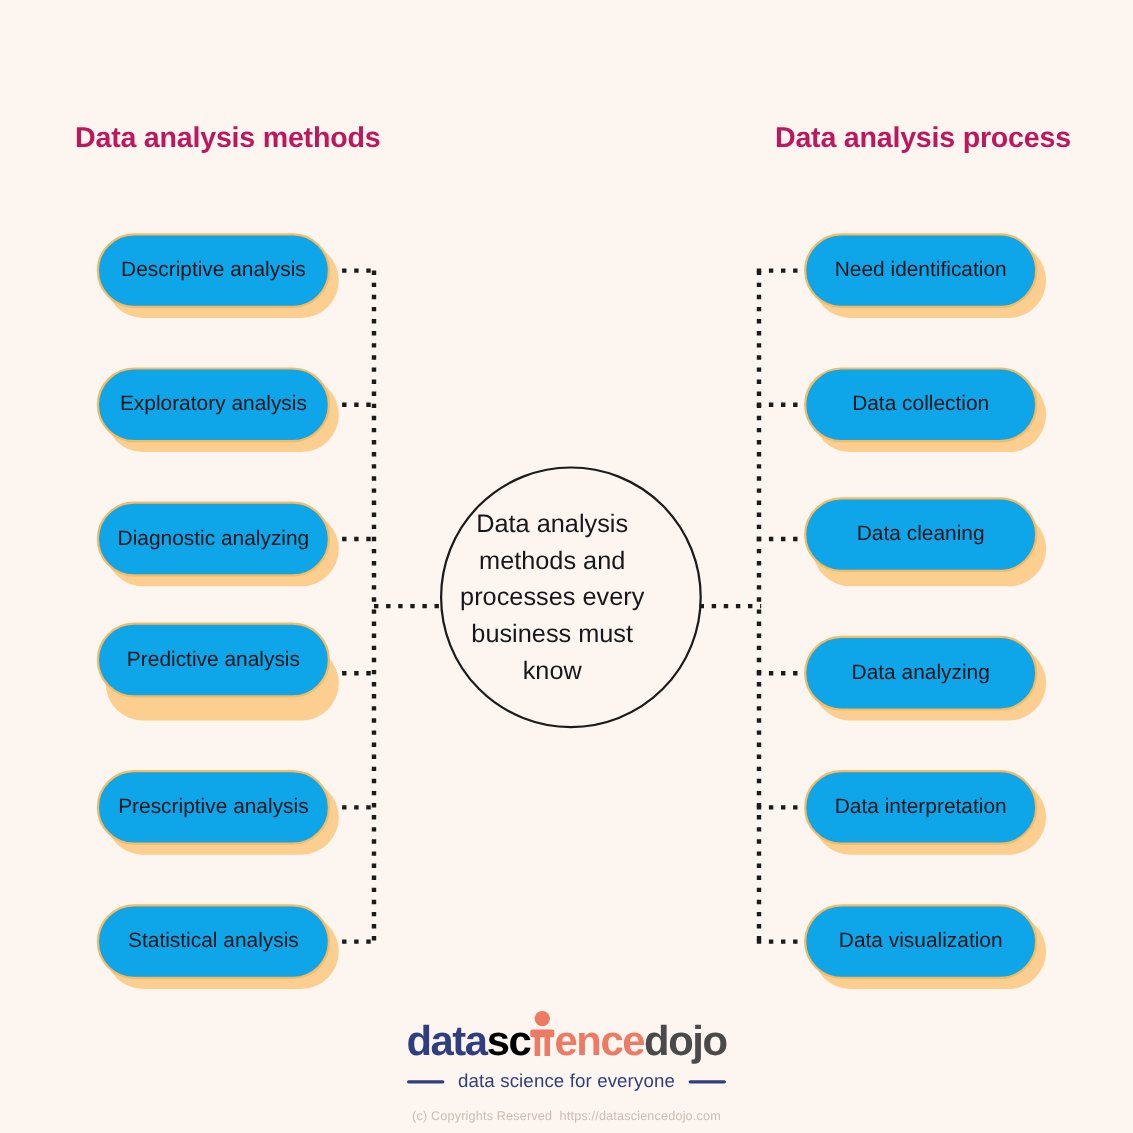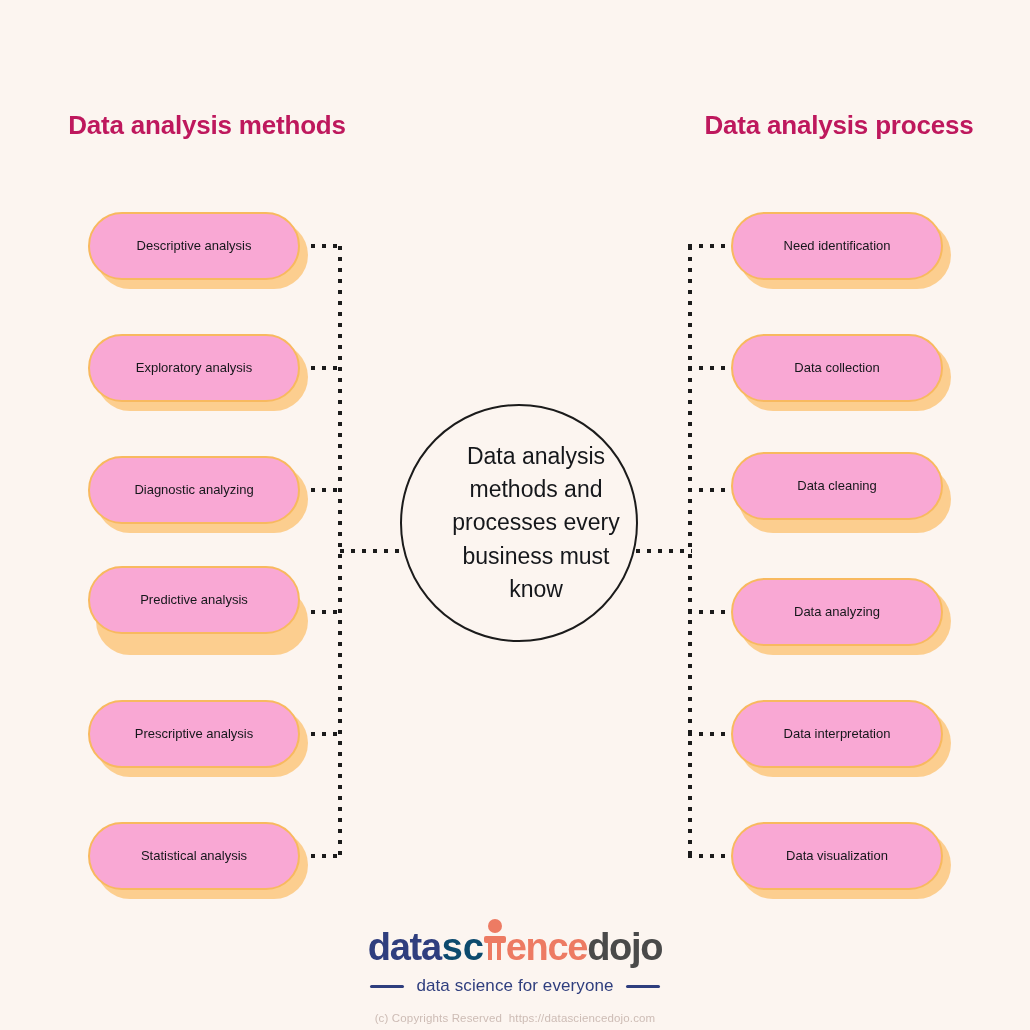--- a/index.html
+++ b/index.html
@@ -35,26 +35,26 @@
   #title-right { left: 679px; top: 110px; }
 
   
   .pill {
     position: absolute;
     width: 212px;
     height: 68px;
     box-sizing: border-box;
     border: 2.5px solid #f8b95f;
     border-radius: 34px;
-    background: #f9a8d4;
+    background: #0ea5e9;
     display: flex;
     align-items: center;
     justify-content: center;
     text-align: center;
-    font-size: 13px;
+    font-size: 19px;
     line-height: 1.28;
     color: #15171b;
     z-index: 3;
   }
   .pill-shadow {
     position: absolute;
     width: 212px;
     height: 68px;
     border-radius: 34px;
     background: #fcce8f;
@@ -66,30 +66,30 @@
   .col-left  .pill-shadow { margin-left: 8px; }
   .col-right .pill,
   .col-right .pill-shadow { left: 731px; }
   .col-right .pill-shadow { margin-left: 8px; }
   .pill-shadow { margin-top: 9px; }
 
   
   #center-circle {
     position: absolute;
     left: 400px;
-    top: 404px;
+    top: 424px;
     width: 238px;
     height: 238px;
     box-sizing: border-box;
     border: 2px solid #1b1b1b;
     border-radius: 50%;
     background: transparent;
     display: flex;
     align-items: center;
-    justify-content: flex-end;
+    justify-content: flex-start;
     z-index: 4;
   }
   #center-circle .circle-text {
     width: 200px;
     text-align: center;
     font-size: 23px;
     line-height: 1.44;
     color: #15171b;
   }
 
@@ -115,21 +115,21 @@
   .logo-wordmark {
     font-size: 38px;
     font-weight: bold;
     letter-spacing: -1.3px;
     line-height: 1;
     white-space: nowrap;
     position: relative;
     display: inline-block;
   }
   .lw-data { color: #2f3e7e; margin-top: 36px; }
-  .lw-sc   { color: #0c4a6e; font-family: Liberation Mono, monospace; }
+  .lw-sc   { color: #000000; }
   .lw-ence { color: #ed7b63; }
   .lw-dojo { color: #4a4a4a; }
   .logo-person {
     position: relative;
     display: inline-block;
     width: 22px;
     height: 38px;
     vertical-align: top;
   }
   .logo-person .head {

